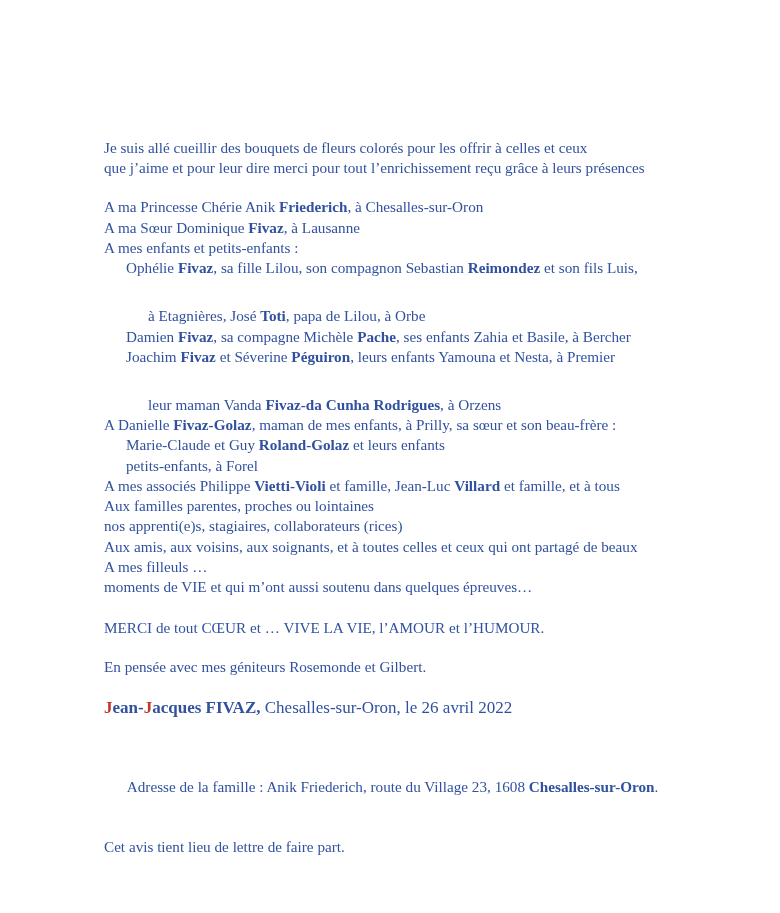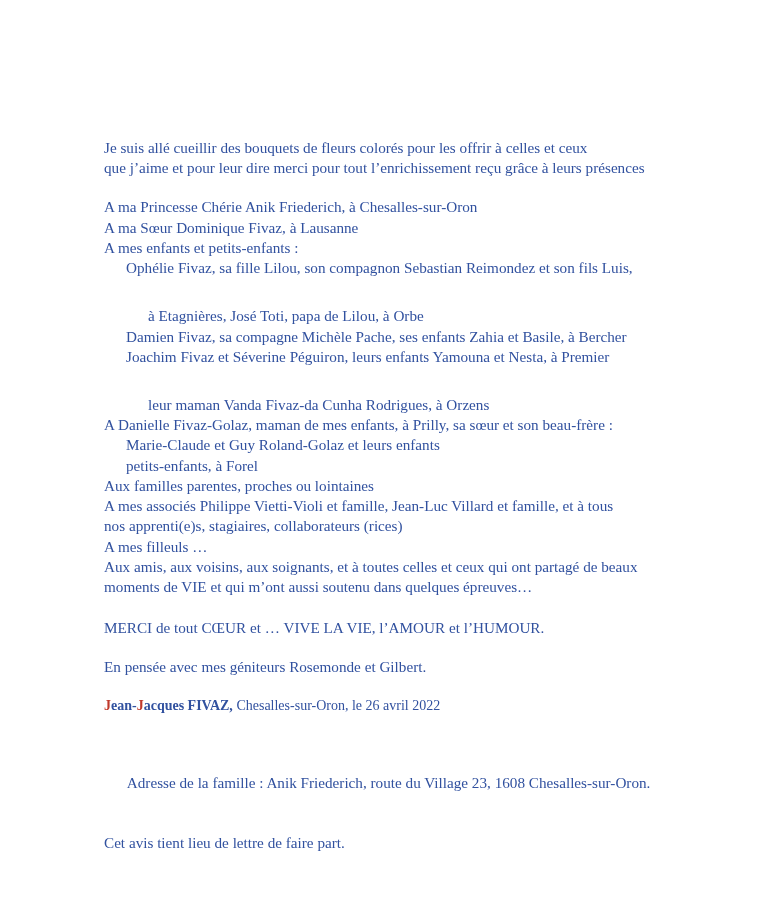--- a/index.html
+++ b/index.html
@@ -29,24 +29,24 @@
     margin: 0;
   }
   .spacer-md { height: 19px; }
   .spacer-lg { height: 21px; }
   .line {
     white-space: pre-wrap;
   }
   .indent1 { padding-left: 22px; }
   .indent2 { padding-left: 44px; margin-top: 28px; }
   b, .b {
-    font-weight: normal;
+    font-weight: bold;
   }
   .signature {
-    font-size: 14px;
+    font-size: 17px;
   }
   .sig-red {
     color: #c0392b;
     font-weight: bold;
   }
   .sig-blue {
     color: #31519f;
     font-weight: bold;
   }
 </style>
@@ -68,25 +68,25 @@
         <div class="line"><span>A ma Sœur Dominique </span><span class="b">Fivaz</span><span>, à Lausanne</span></div>
         <div class="line"><span>A mes enfants et petits-enfants :</span></div>
         <div class="line indent1"><span>Ophélie </span><span class="b">Fivaz</span><span>, sa fille Lilou, son compagnon Sebastian </span><span class="b">Reimondez</span><span> et son fils Luis,</span></div>
         <div class="line indent2"><span>à Etagnières, José </span><span class="b">Toti</span><span>, papa de Lilou, à Orbe</span></div>
         <div class="line indent1"><span>Damien </span><span class="b">Fivaz</span><span>, sa compagne Michèle </span><span class="b">Pache</span><span>, ses enfants Zahia et Basile, à Bercher</span></div>
         <div class="line indent1"><span>Joachim </span><span class="b">Fivaz</span><span> et Séverine </span><span class="b">Péguiron</span><span>, leurs enfants Yamouna et Nesta, à Premier</span></div>
         <div class="line indent2"><span>leur maman Vanda </span><span class="b">Fivaz-da Cunha Rodrigues</span><span>, à Orzens</span></div>
         <div class="line"><span>A Danielle </span><span class="b">Fivaz-Golaz</span><span>, maman de mes enfants, à Prilly, sa sœur et son beau-frère :</span></div>
         <div class="line indent1"><span>Marie-Claude et Guy </span><span class="b">Roland-Golaz</span><span> et leurs enfants</span></div>
         <div class="line indent1"><span>petits-enfants, à Forel</span></div>
+        <div class="line"><span>A mes associés Philippe </span><span class="b">Vietti-Violi</span><span> et famille, Jean-Luc </span><span class="b">Villard</span><span> et famille, et à tous</span></div>
         <div class="line"><span>Aux familles parentes, proches ou lointaines</span></div>
-        <div class="line"><span>A mes associés Philippe </span><span class="b">Vietti-Violi</span><span> et famille, Jean-Luc </span><span class="b">Villard</span><span> et famille, et à tous</span></div>
         <div class="line"><span>nos apprenti(e)s, stagiaires, collaborateurs (rices)</span></div>
+        <div class="line"><span>Aux amis, aux voisins, aux soignants, et à toutes celles et ceux qui ont partagé de beaux</span></div>
         <div class="line"><span>A mes filleuls …</span></div>
-        <div class="line"><span>Aux amis, aux voisins, aux soignants, et à toutes celles et ceux qui ont partagé de beaux</span></div>
         <div class="line"><span>moments de VIE et qui m’ont aussi soutenu dans quelques épreuves…</span></div>
       </div>
 
     <div class="spacer-lg"></div>
 
     <div class="para line">MERCI de tout CŒUR et … VIVE LA VIE, l’AMOUR et l’HUMOUR.</div>
 
     <div class="spacer-md"></div>
 
     <div class="para line">En pensée avec mes géniteurs Rosemonde et Gilbert.</div>

